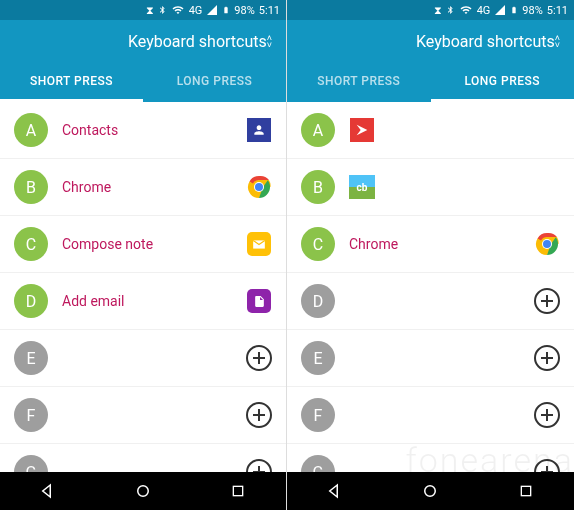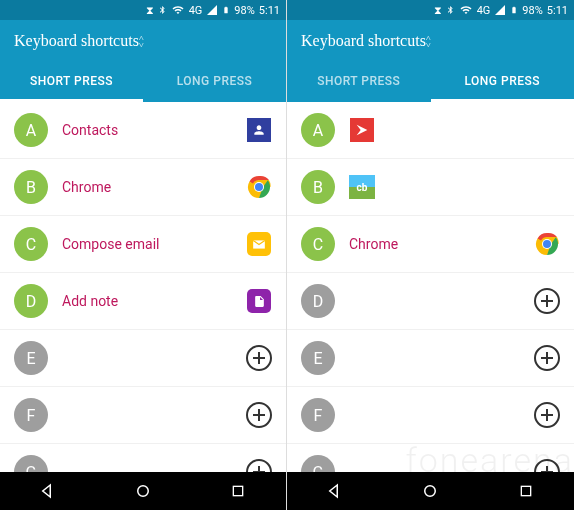--- a/index.html
+++ b/index.html
@@ -4,21 +4,21 @@
   <style>
     * { margin: 0; padding: 0; box-sizing: border-box; }
     body { font-family: Roboto, Arial, sans-serif; background: #fff; width: 574px; height: 510px; overflow: hidden; position: relative; }
     .dual { display: flex; width: 574px; height: 510px; }
     .phone { width: 287px; height: 510px; background: #f0f0f0; display: flex; flex-direction: column; position: relative; }
     .phone:first-child { border-right: 1px solid #ddd; }
     
     .status-bar { background: #0b7a9f; height: 20px; display: flex; justify-content: flex-end; align-items: center; padding: 0 6px; color: #fff; font-size: 11px; gap: 4px; }
     .status-bar .ico { display: inline-flex; align-items: center; }
     
-    .titlebar { background: #1296c1; height: 42px; display: flex; align-items: center; justify-content: flex-start; padding: 15px 14px; color: #fff; font-size: 16px; font-family: Liberation Serif, serif; }
+    .titlebar { background: #1296c1; height: 42px; display: flex; align-items: center; justify-content: flex-end; padding: 15px 14px; color: #fff; font-size: 16px; }
     .collapse-icon { display: flex; flex-direction: column; gap: 1px; }
     .collapse-icon span { font-size: 9px; line-height: 6px; }
     
     .tabs { background: #1296c1; height: 40px; display: flex; }
     .tab { flex: 1; display: flex; align-items: center; justify-content: center; color: rgba(255,255,255,0.7); font-size: 12px; font-weight: 500; letter-spacing: 0.5px; cursor: pointer; border-bottom: 3px solid transparent; }
     .tab.active { color: #fff; border-bottom: 3px solid #fff; }
     
     .list { flex: 1; overflow: hidden; background: #f0f0f0; }
     .row { height: 56px; background: #fff; margin-bottom: 1px; display: flex; align-items: center; padding: 0 14px; gap: 14px; }
     .letter { width: 34px; height: 34px; border-radius: 50%; display: flex; align-items: center; justify-content: center; color: #fff; font-size: 16px; flex-shrink: 0; }
@@ -108,34 +108,34 @@
                 <path d="M12 1a11 11 0 0 0-9.5 5.4L8 12l4-7h10A11 11 0 0 0 12 1z" fill="#ea4335"></path>
                 <path d="M22 5H12a7 7 0 0 0-6 3.4L2.5 6.4A11 11 0 0 0 12 23l4-7-4-4h11.5A11 11 0 0 0 22 5z" fill="#fbbc05"></path>
                 <path d="M12 23a11 11 0 0 0 11-11c0-2.5-.8-4.8-2.2-6.7L16 12l-4 11z" fill="#34a853"></path>
                 <circle cx="12" cy="12" r="5" fill="#fff"></circle>
                 <circle cx="12" cy="12" r="4" fill="#4285f4"></circle>
               </svg></div>
           </div>
         </div>
         <div class="row">
           <div class="letter assigned">C</div>
-          <div class="label">Compose email</div>
+          <div class="label">Compose note</div>
           <div class="app-icon">
             <div class="ico-mail">
               <svg width="14" height="11" viewBox="0 0 24 18" fill="#fff">
                 <path d="M0 0h24v18H0z" fill="none"></path>
                 <path d="M2 2h20v14H2z" fill="#fff"></path>
                 <path d="M2 2l10 7L22 2" fill="none" stroke="#ffc107" stroke-width="2"></path>
               </svg>
             </div>
           </div>
         </div>
         <div class="row">
           <div class="letter assigned">D</div>
-          <div class="label">Add note</div>
+          <div class="label">Add email</div>
           <div class="app-icon">
             <div class="ico-note">
               <svg width="13" height="13" viewBox="0 0 24 24" fill="#fff">
                 <path d="M14 2H6c-1.1 0-2 .9-2 2v16c0 1.1.9 2 2 2h12c1.1 0 2-.9 2-2V8l-6-6zm-1 7V3.5L18.5 9H13z"></path>
               </svg>
             </div>
           </div>
         </div>
         <div class="row">
           <div class="letter unassigned">E</div>

